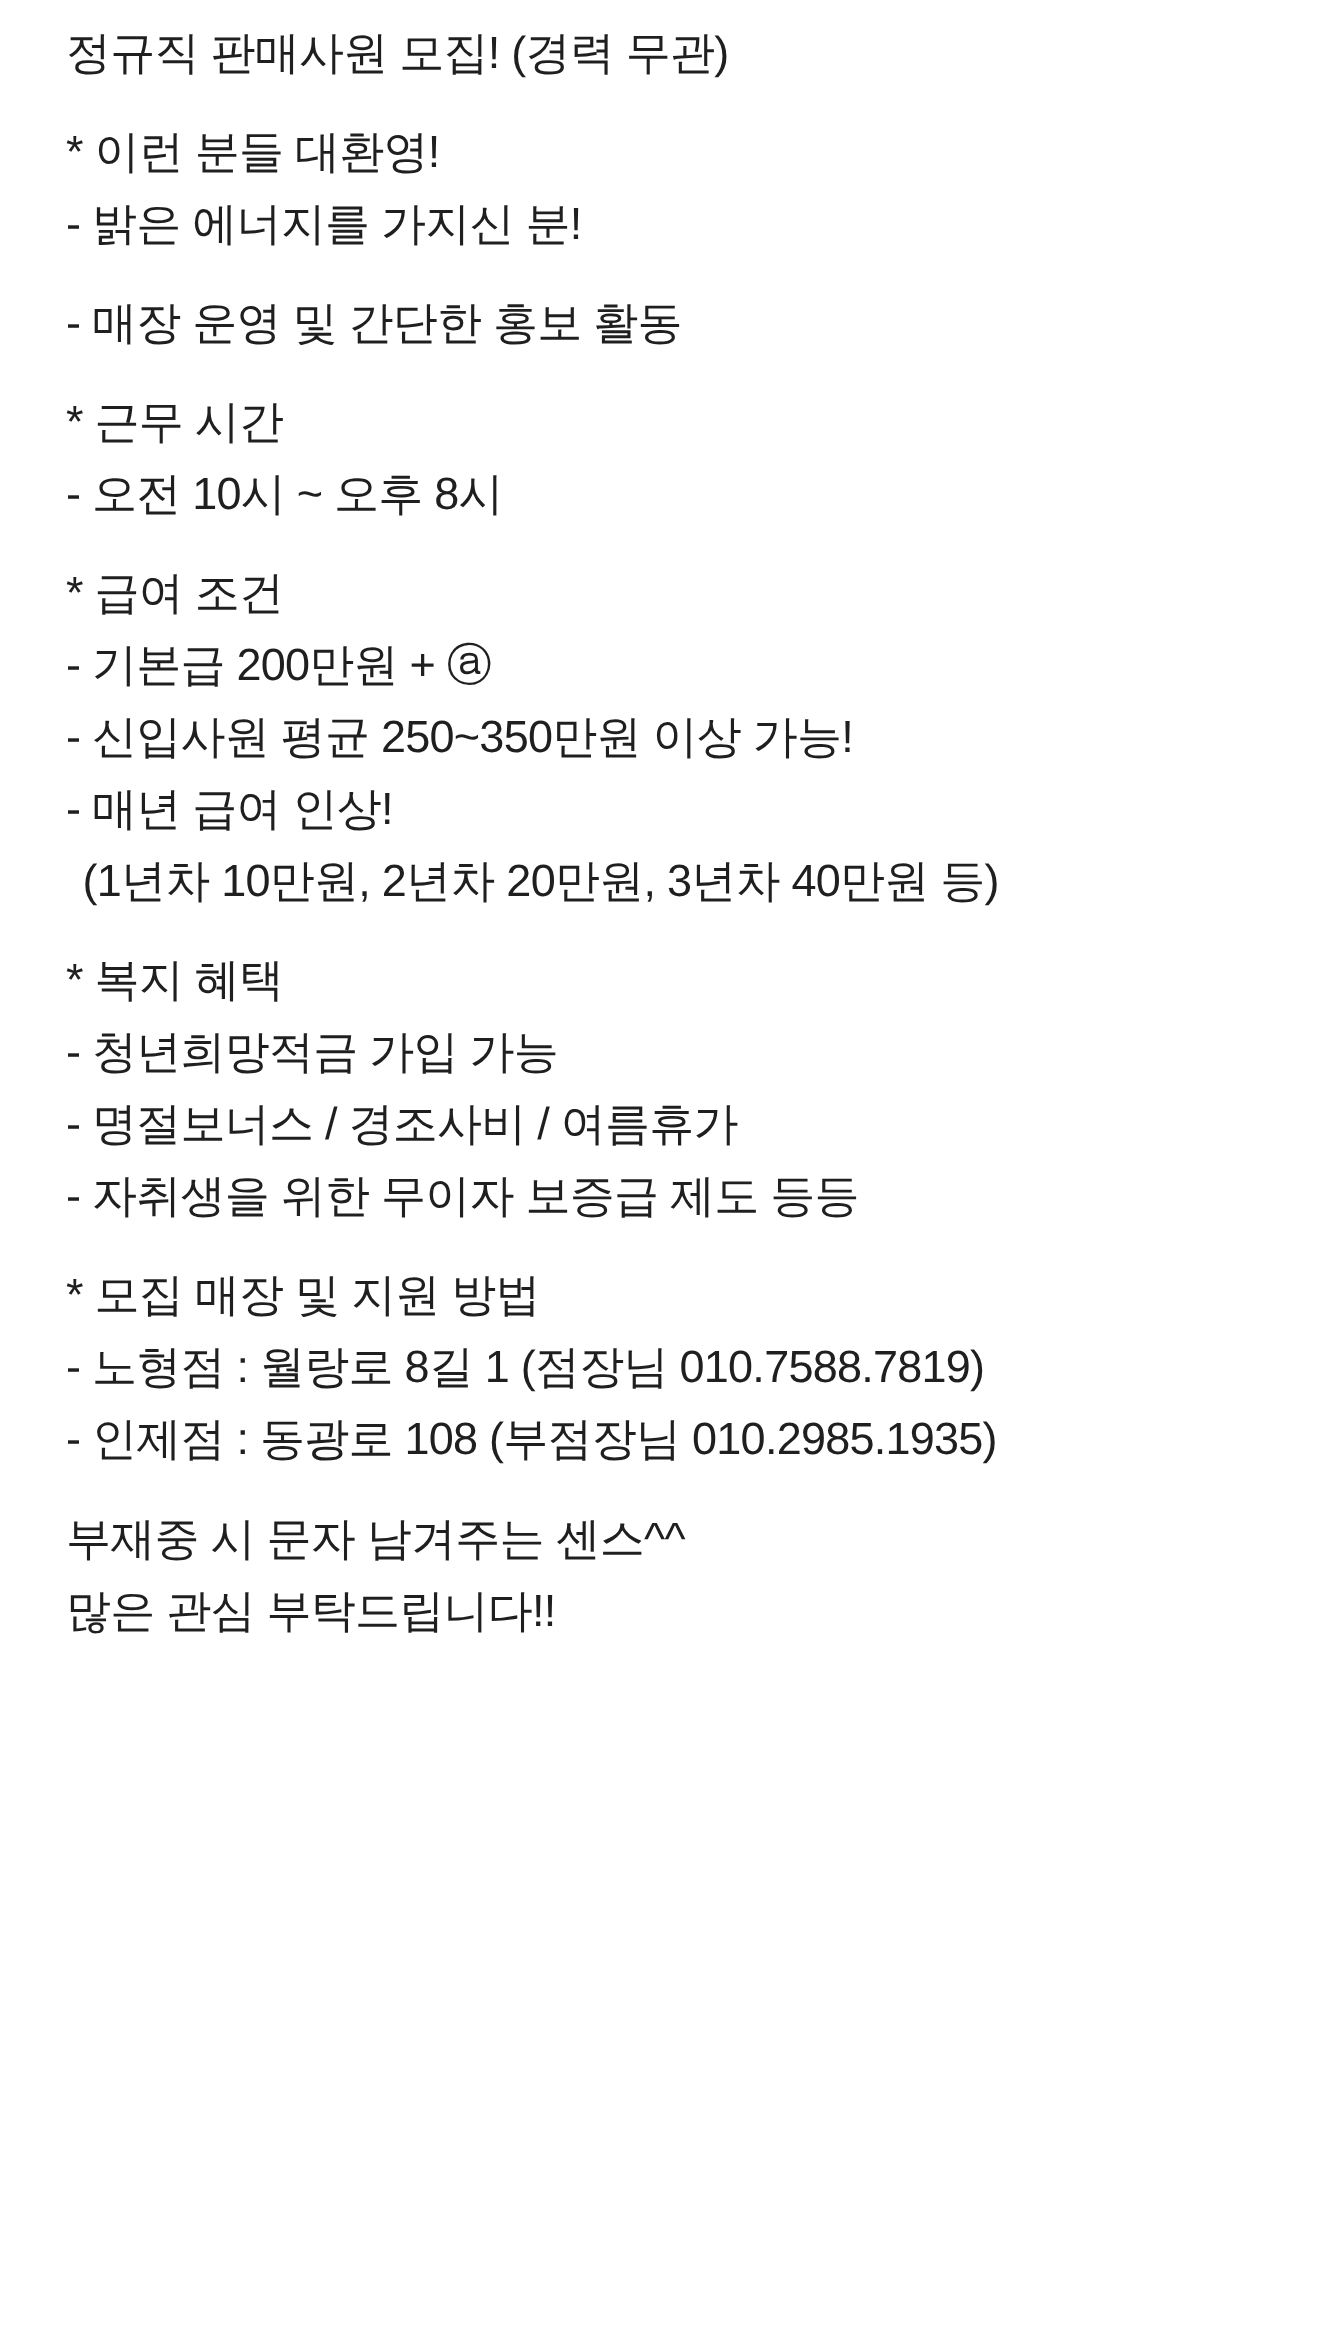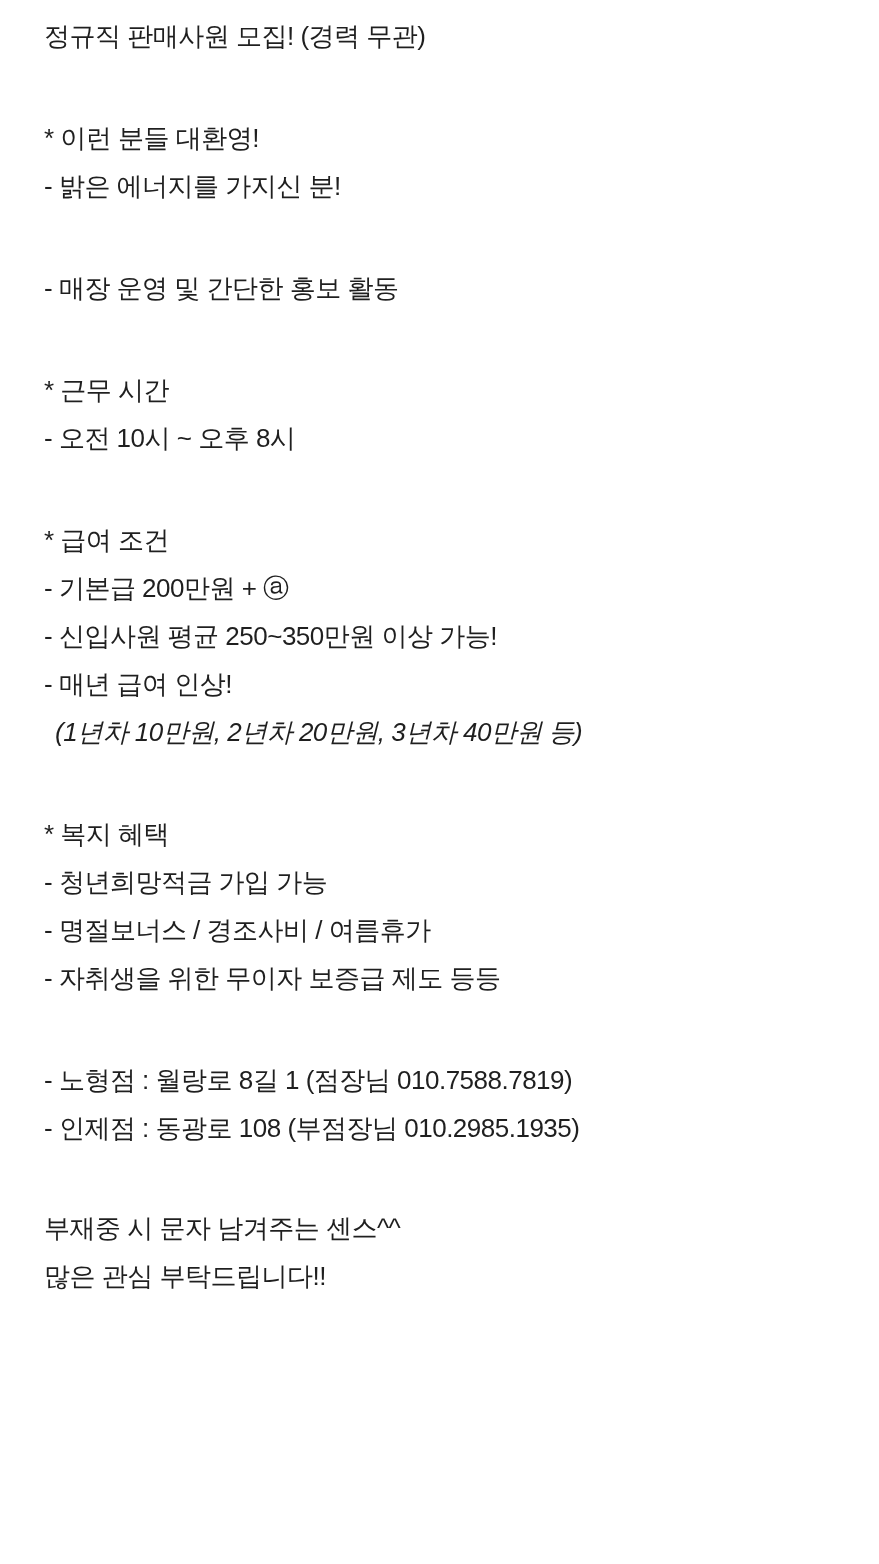--- a/index.html
+++ b/index.html
@@ -11,35 +11,34 @@
     height: 1564px;
     background: #ffffff;
     font-family: "Liberation Sans", "DejaVu Sans", sans-serif;
     color: #1f1f1f;
     overflow: hidden;
   }
   .doc {
     padding: 12px 20px 0 44px;
   }
   .line {
-    font-size: 26px;
+    font-size: 30px;
     line-height: 48px;
     font-weight: 500;
     letter-spacing: -0.5px;
     white-space: pre-wrap;
   }
   .section {
-    margin-top: 54px;
+    margin-top: 18px;
   }
   .footer-block {
-    margin-top: 52px;
+    margin-top: 19px;
   }
   .indent {
     padding-left: 11px;
-    font-style: italic;
   }
 </style>
 </head>
 <body style="color: rgb(31, 31, 31); background: rgb(255, 255, 255);">
 
 <div class="doc">
 
   <div class="line">정규직 판매사원 모집! (경력 무관)</div>
 
   <div class="section">
@@ -65,20 +64,21 @@
   </div>
 
   <div class="section">
     <div class="line">* 복지 혜택</div>
     <div class="line">- 청년희망적금 가입 가능</div>
     <div class="line">- 명절보너스 / 경조사비 / 여름휴가</div>
     <div class="line">- 자취생을 위한 무이자 보증급 제도 등등</div>
   </div>
 
   <div class="section">
+    <div class="line">* 모집 매장 및 지원 방법</div>
     <div class="line">- 노형점 : 월랑로 8길 1 (점장님 010.7588.7819)</div>
     <div class="line">- 인제점 : 동광로 108 (부점장님 010.2985.1935)</div>
   </div>
 
   <div class="footer-block">
     <div class="line">부재중 시 문자 남겨주는 센스^^</div>
     <div class="line">많은 관심 부탁드립니다!!</div>
   </div>
 
 </div>

